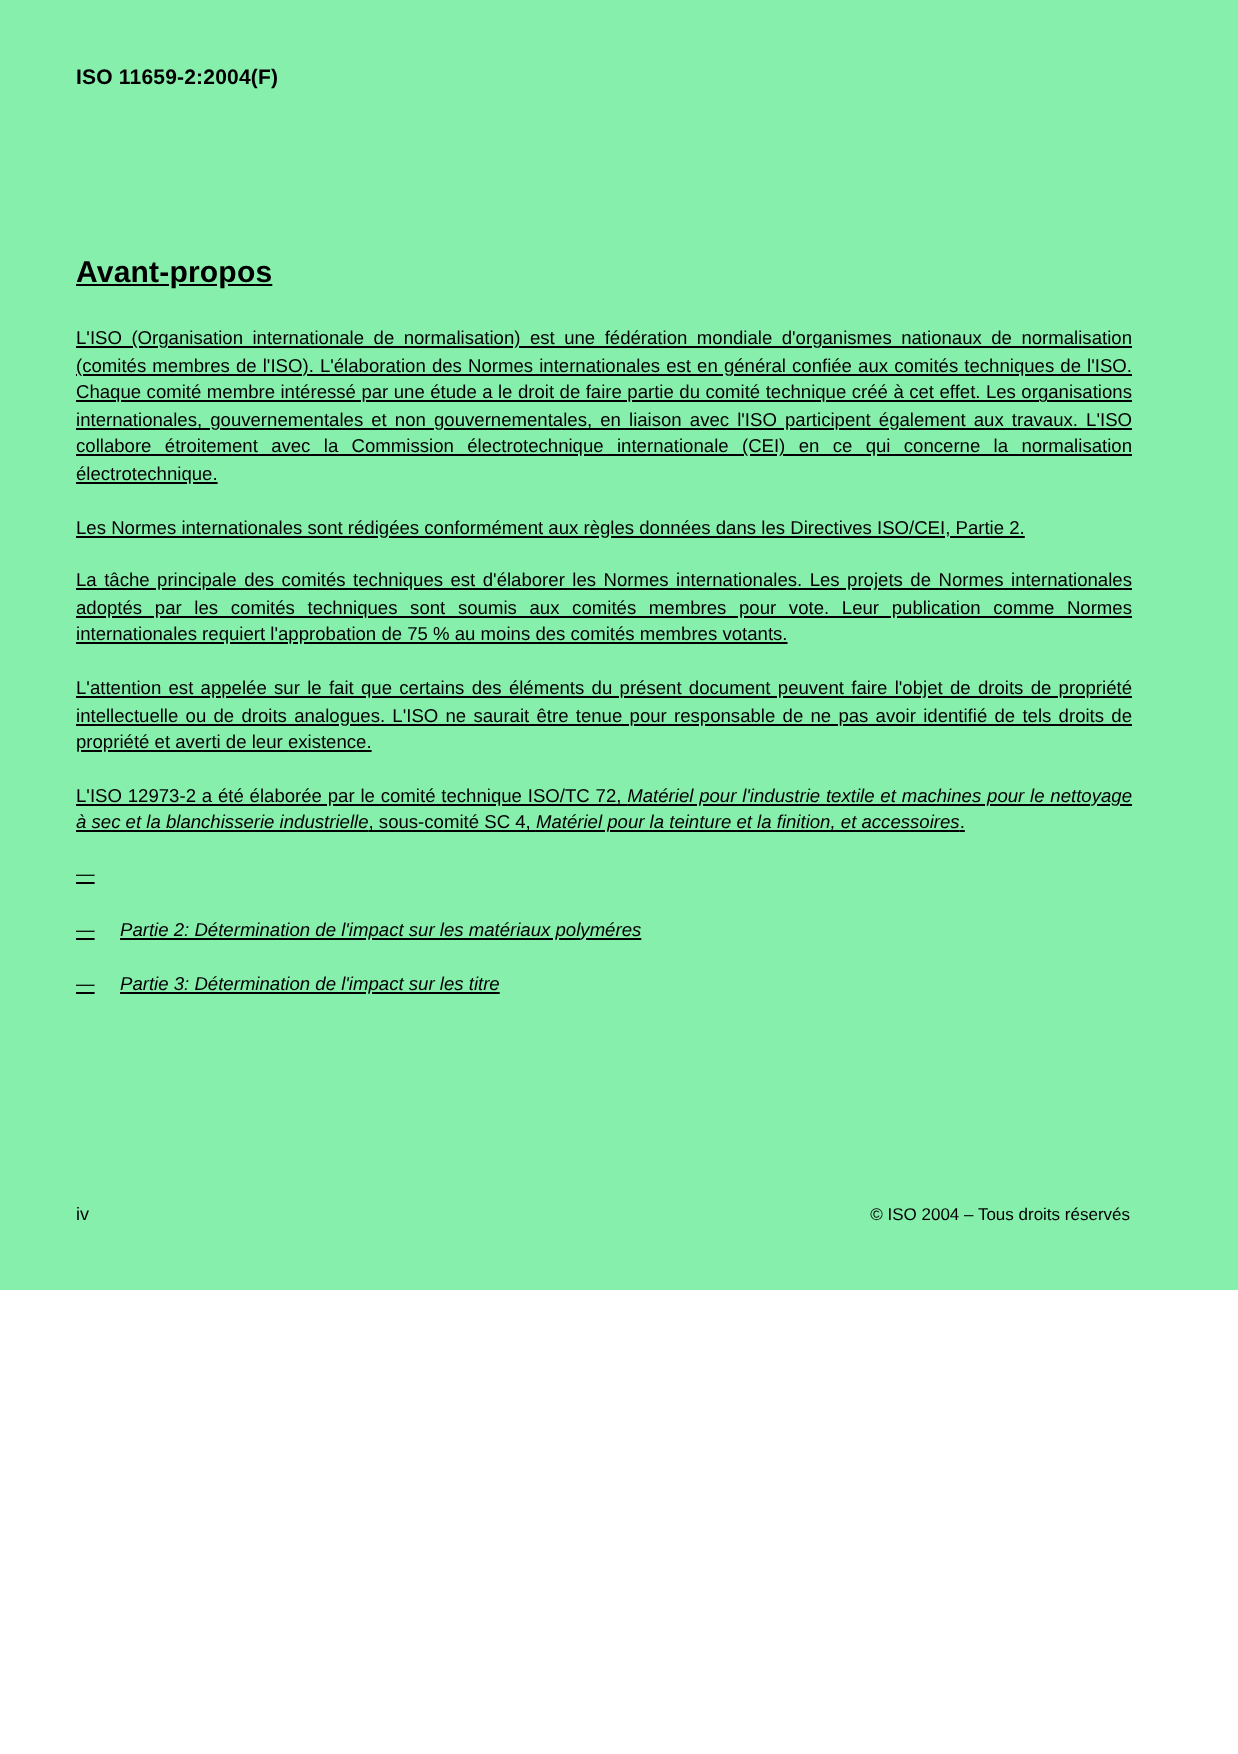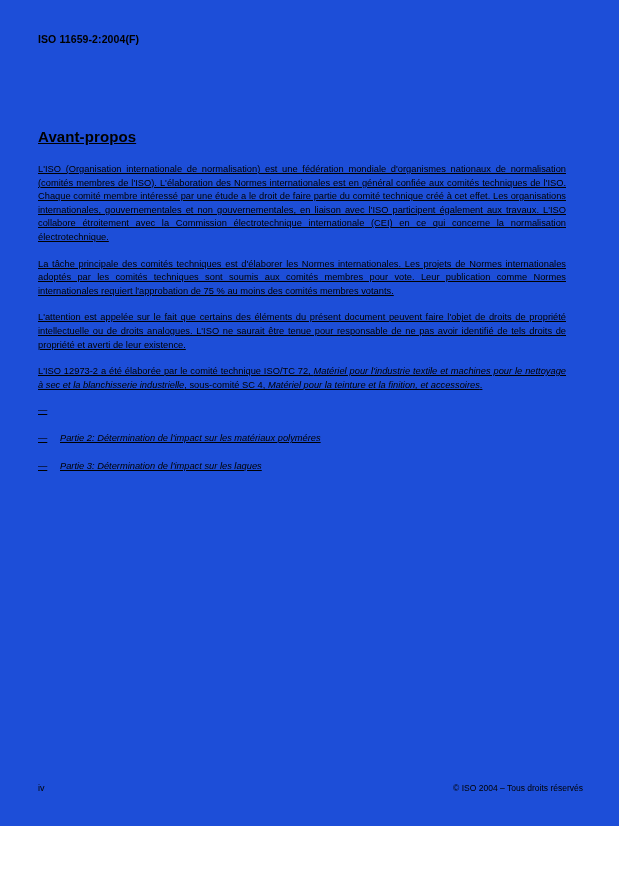--- a/index.html
+++ b/index.html
@@ -7,22 +7,22 @@
     padding: 0;
     background: #ffffff;
   }
   body {
     font-family: "Liberation Sans", sans-serif;
     color: #000000;
   }
   .page {
     position: relative;
     width: 619px;
-    height: 826px;
-    background: #1d4ed8;
+    height: 645px;
+    background: #86efac;
     box-sizing: border-box;
     overflow: hidden;
   }
   .header {
     position: absolute;
     top: 33px;
     left: 38px;
     font-size: 10.5px;
     font-weight: bold;
     letter-spacing: 0.1px;
@@ -72,54 +72,55 @@
     font-style: italic;
   }
   .footer-left {
     position: absolute;
     left: 38px;
     bottom: 33px;
     font-size: 9px;
   }
   .footer-right {
     position: absolute;
-    right: 36px;
+    right: 54px;
     bottom: 33px;
     font-size: 8.5px;
   }
 </style>
 </head>
 <body>
 
 <div class="page">
 
   <div class="header">ISO 11659-2:2004(F)</div>
 
   <div class="content">
 
     <h1 class="title">Avant-propos</h1>
 
     <p class="para">L'ISO (Organisation internationale de normalisation) est une fédération mondiale d'organismes nationaux de normalisation (comités membres de l'ISO). L'élaboration des Normes internationales est en général confiée aux comités techniques de l'ISO. Chaque comité membre intéressé par une étude a le droit de faire partie du comité technique créé à cet effet. Les organisations internationales, gouvernementales et non gouvernementales, en liaison avec l'ISO participent également aux travaux. L'ISO collabore étroitement avec la Commission électrotechnique internationale (CEI) en ce qui concerne la normalisation électrotechnique.</p>
+    <p class="para">Les Normes internationales sont rédigées conformément aux règles données dans les Directives ISO/CEI, Partie 2.</p>
     <p class="para">La tâche principale des comités techniques est d'élaborer les Normes internationales. Les projets de Normes internationales adoptés par les comités techniques sont soumis aux comités membres pour vote. Leur publication comme Normes internationales requiert l'approbation de 75 % au moins des comités membres votants.</p>
     <p class="para">L'attention est appelée sur le fait que certains des éléments du présent document peuvent faire l'objet de droits de propriété intellectuelle ou de droits analogues. L'ISO ne saurait être tenue pour responsable de ne pas avoir identifié de tels droits de propriété et averti de leur existence.</p>
 
     <p class="para"><span>L'ISO 12973-2 a été élaborée par le comité technique ISO/TC 72, </span><span class="it">Matériel pour l'industrie textile et machines pour le nettoyage à sec et la blanchisserie industrielle</span><span>, sous-comité SC 4, </span><span class="it">Matériel pour la teinture et la finition, et accessoires</span><span>.</span></p>
 
 
     <ul class="list">
       <li>
         <span class="dash">—</span>
       </li>
       <li>
         <span class="dash">—</span>
         <span class="txt">Partie 2: Détermination de l'impact sur les matériaux polyméres</span>
       </li>
       <li>
         <span class="dash">—</span>
-        <span class="txt">Partie 3: Détermination de l'impact sur les laques</span>
+        <span class="txt">Partie 3: Détermination de l'impact sur les titre</span>
       </li>
     </ul>
 
   </div>
 
   <div class="footer-left">iv</div>
   <div class="footer-right">© ISO 2004 – Tous droits réservés</div>
 
 </div>
 

